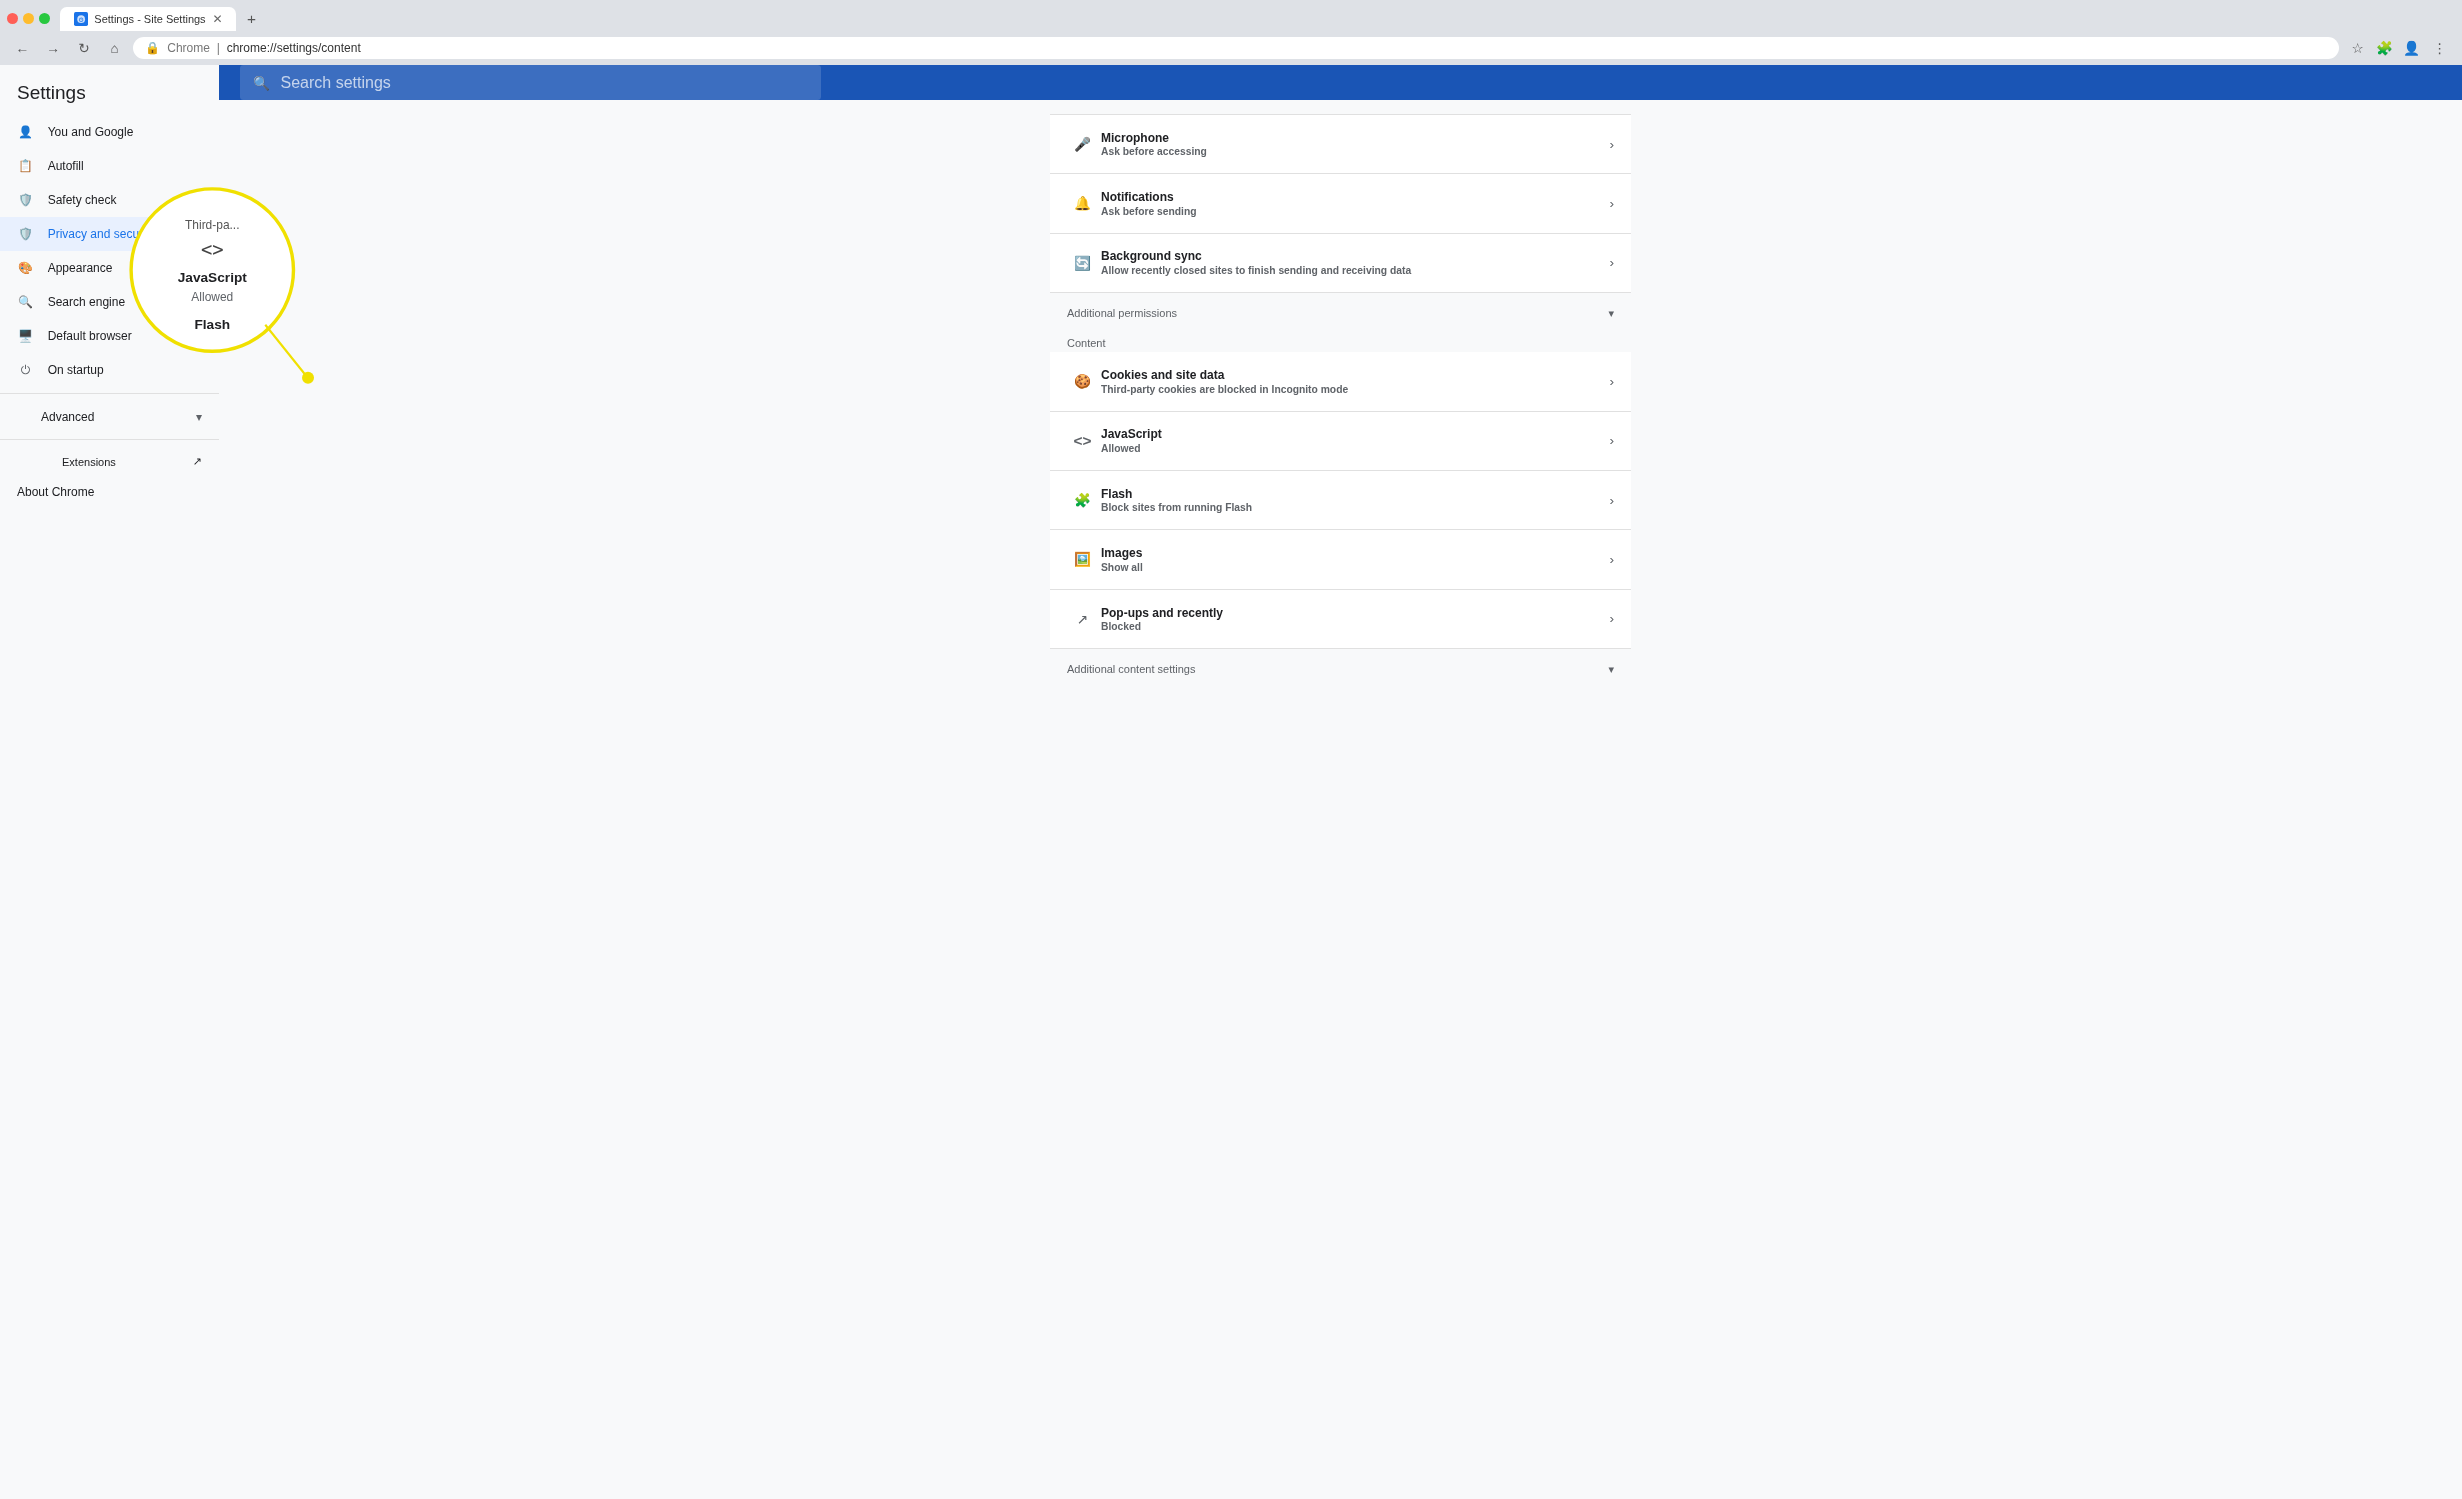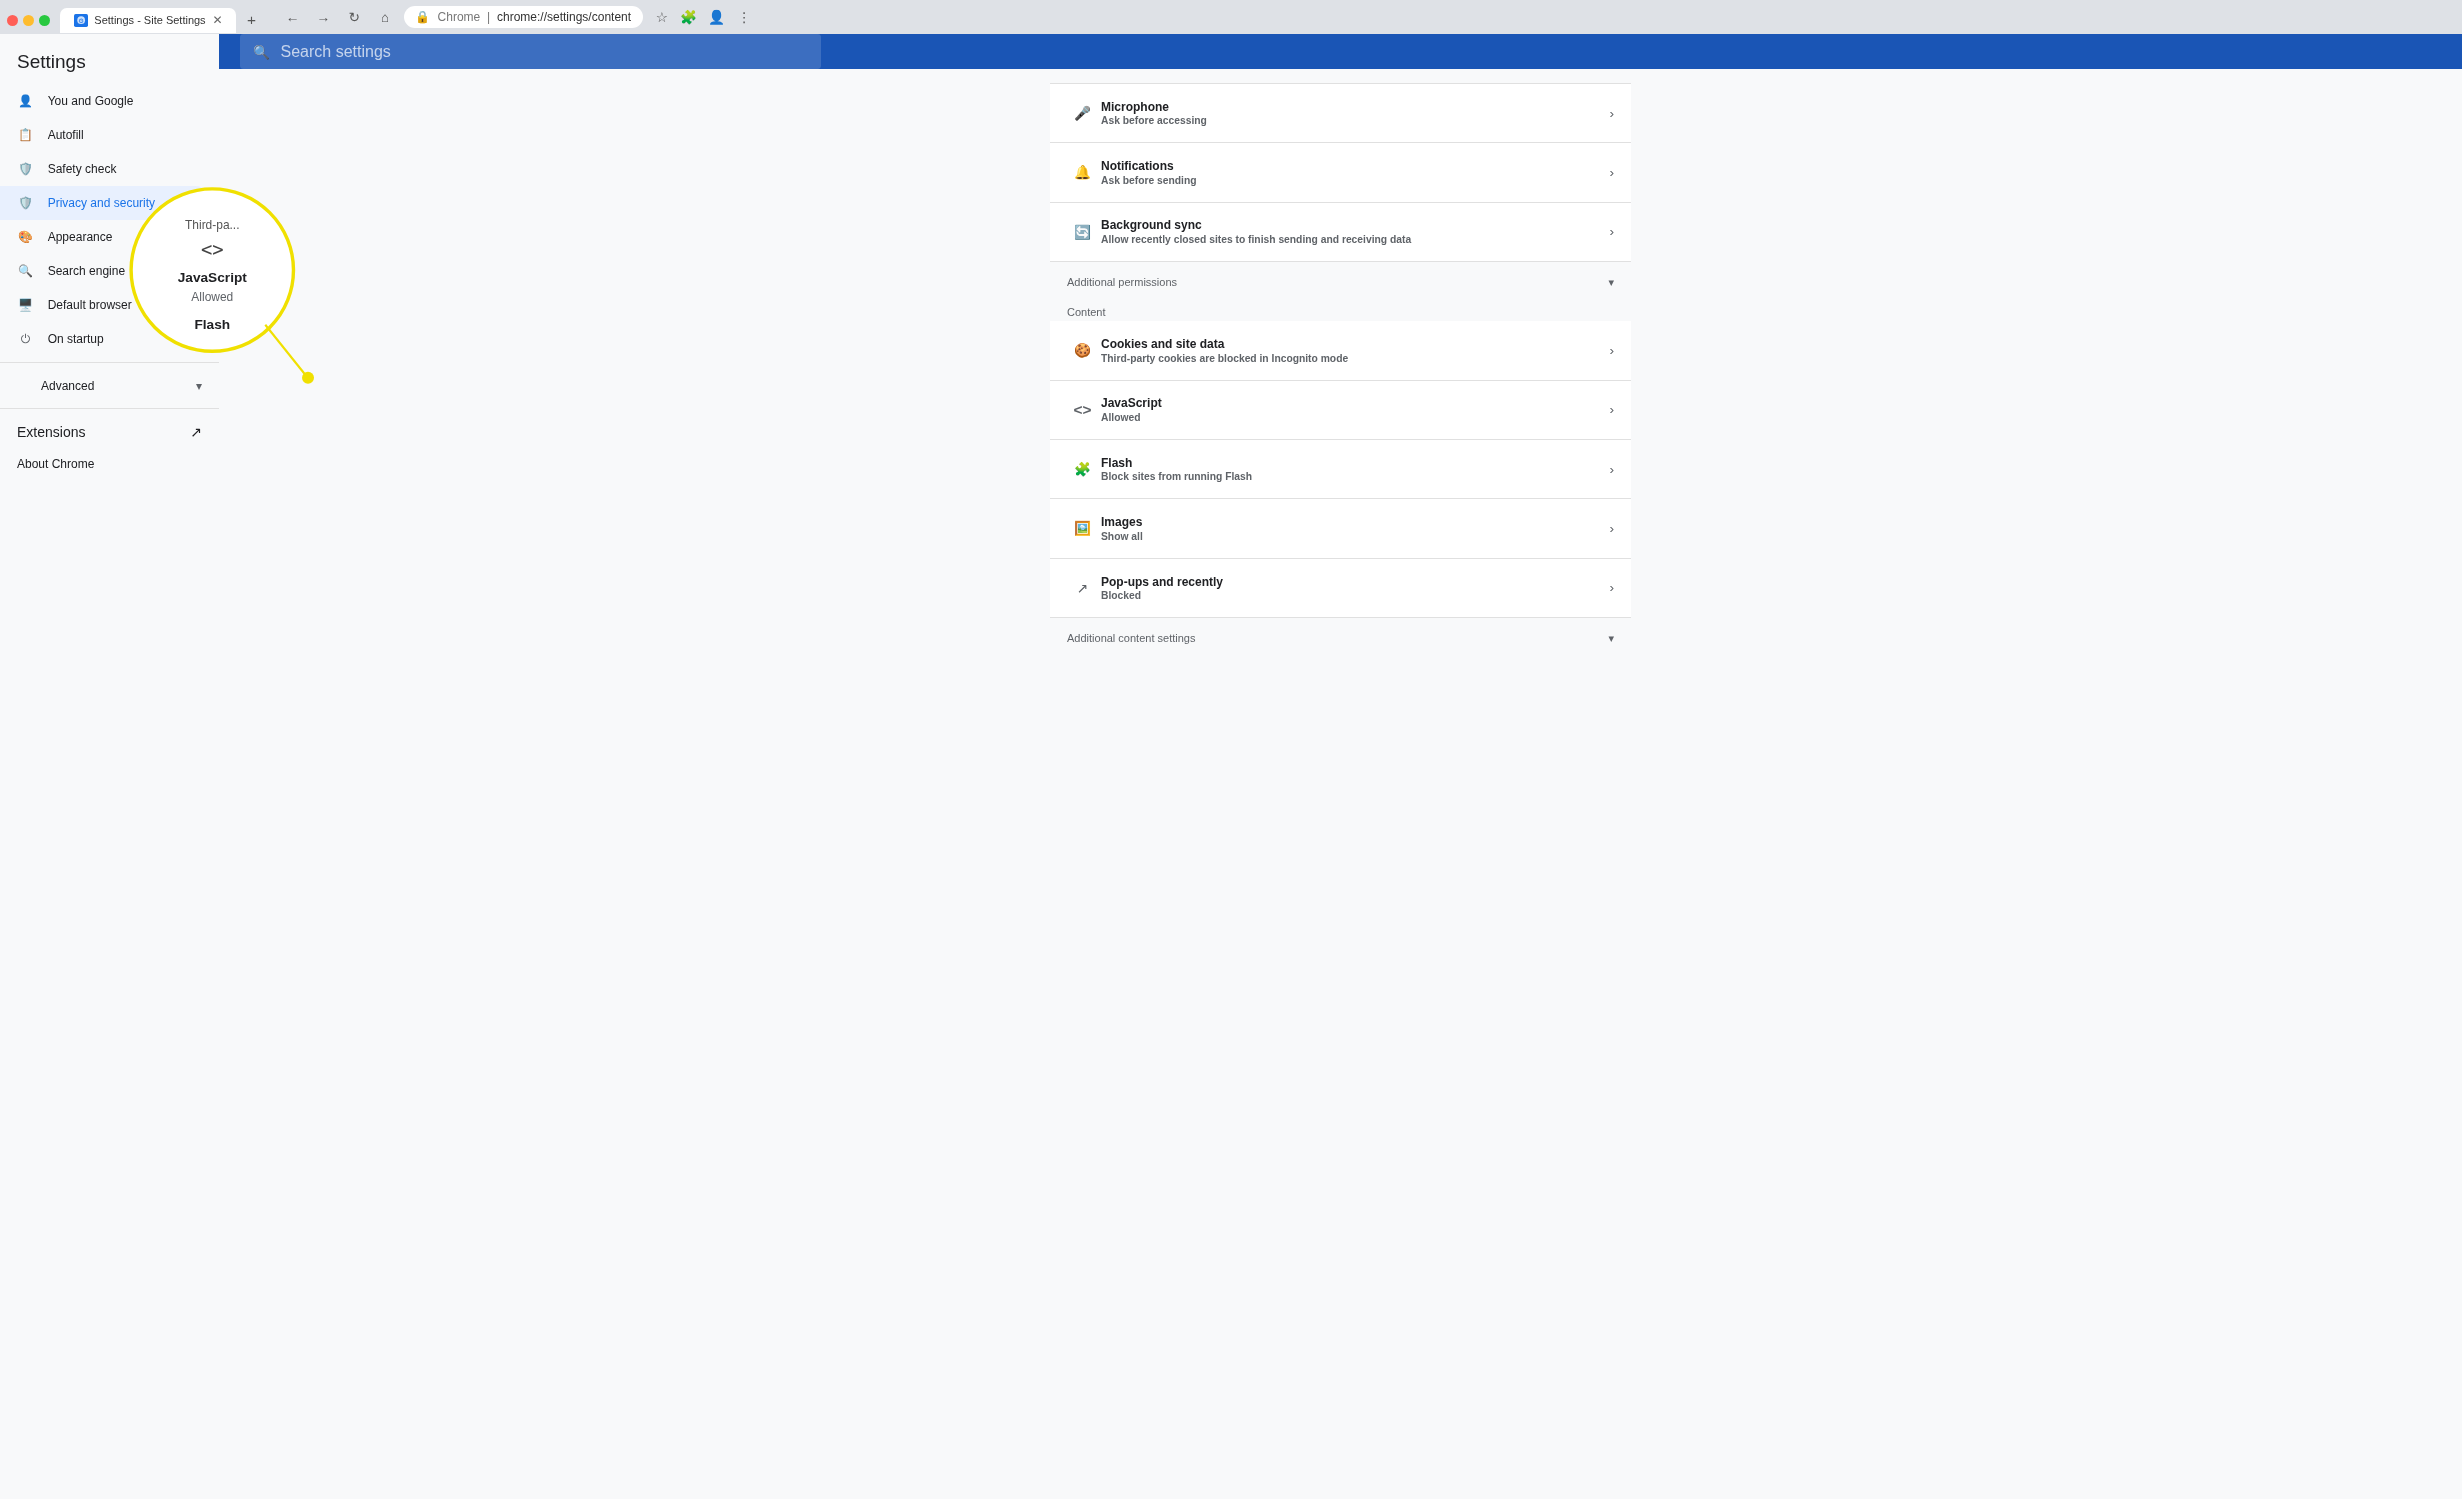--- a/index.html
+++ b/index.html
@@ -1,19 +1,19 @@
 <!DOCTYPE html>
 <html style="font-size:13.7px"><head>
   <meta charset="utf-8">
   <style>
     * { box-sizing: border-box; margin: 0; padding: 0; }
     body { font-family: -apple-system, 'Segoe UI', Arial, sans-serif; background: #f1f3f4; display: flex; flex-direction: column; height: 100vh; overflow: hidden; }
 
     
-    .browser-chrome { background: #dee1e6; display: flex; flex-direction: row; }
+    .browser-chrome { background: #dee1e6; display: flex; flex-direction: column; }
     .tab-bar { display: flex; align-items: center; padding: 6.8px 6.8px 0 6.8px; gap: 3.4px; }
     .traffic-lights { display: flex; gap: 5.1px; margin-right: 6.8px; }
     .traffic-light { width: 11px; height: 11px; border-radius: 50%; }
     .tl-red { background: #ff5f57; }
     .tl-yellow { background: #febc2e; }
     .tl-green { background: #28c840; }
     .tab { background: #fff; border-radius: 6.8px 6.8px 0 0; padding: 5.1px 13.7px; display: flex; align-items: center; gap: 6.8px; min-width: 154px; font-size: 11px; color: #333; }
     .tab-icon { width: 13.7px; height: 13.7px; background: #1a73e8; border-radius: 1.7px; display: flex; align-items: center; justify-content: center; }
     .tab-icon svg { width: 10.3px; height: 10.3px; fill: white; }
     .tab-close { margin-left: auto; color: #666; cursor: pointer; font-size: 12px; }
@@ -34,21 +34,21 @@
     
     .sidebar { width: 219px; background: #f8f9fa; overflow-y: auto; flex-shrink: 0; padding: 6.8px 0; }
     .sidebar-header { padding: 10.3px 17px; font-size: 19px; font-weight: 400; color: #202124; }
     .sidebar-item { display: flex; align-items: center; gap: 13.7px; padding: 8.5px 17px; cursor: pointer; font-size: 12px; color: #202124; border-radius: 0 17px 17px 0; margin-right: 6.8px; }
     .sidebar-item.active { background: #e8f0fe; color: #1a73e8; font-weight: 500; }
     .sidebar-item .s-icon { width: 17px; height: 17px; display: flex; align-items: center; justify-content: center; color: #5f6368; }
     .sidebar-item.active .s-icon { color: #1a73e8; }
     .sidebar-divider { height: 0.9px; background: #e0e0e0; margin: 6.8px 0; }
     .sidebar-section { display: flex; align-items: center; gap: 6.8px; padding: 8.5px 17px; cursor: pointer; font-size: 12px; color: #202124; margin-left: 24px; }
     .sidebar-section .chevron { margin-left: auto; color: #5f6368; }
-    .sidebar-ext { display: flex; align-items: center; gap: 6.8px; padding: 8.5px 17px; font-size: 14px; color: #202124; cursor: pointer; }
+    .sidebar-ext { display: flex; align-items: center; gap: 6.8px; padding: 8.5px 17px; font-size: 11px; color: #202124; cursor: pointer; margin-left: 45px; }
     .sidebar-ext .ext-icon { margin-left: auto; }
 
     
     .content { flex: 1; overflow-y: auto; background: #f8f9fa; }
     .settings-header { background: #1a55b5; padding: 0 20.5px; display: flex; align-items: center; }
     .search-bar { display: flex; align-items: center; gap: 10.3px; background: rgba(255,255,255,0.15); border-radius: 3.4px; padding: 8.5px 13.7px; flex: 1; max-width: 581px; }
     .search-bar input { background: transparent; border: none; outline: none; color: #fff; font-size: 16px; width: 100%; }
     .search-bar input::placeholder { color: rgba(255,255,255,0.7); }
     .search-bar .search-icon { color: rgba(255,255,255,0.8); }
 

